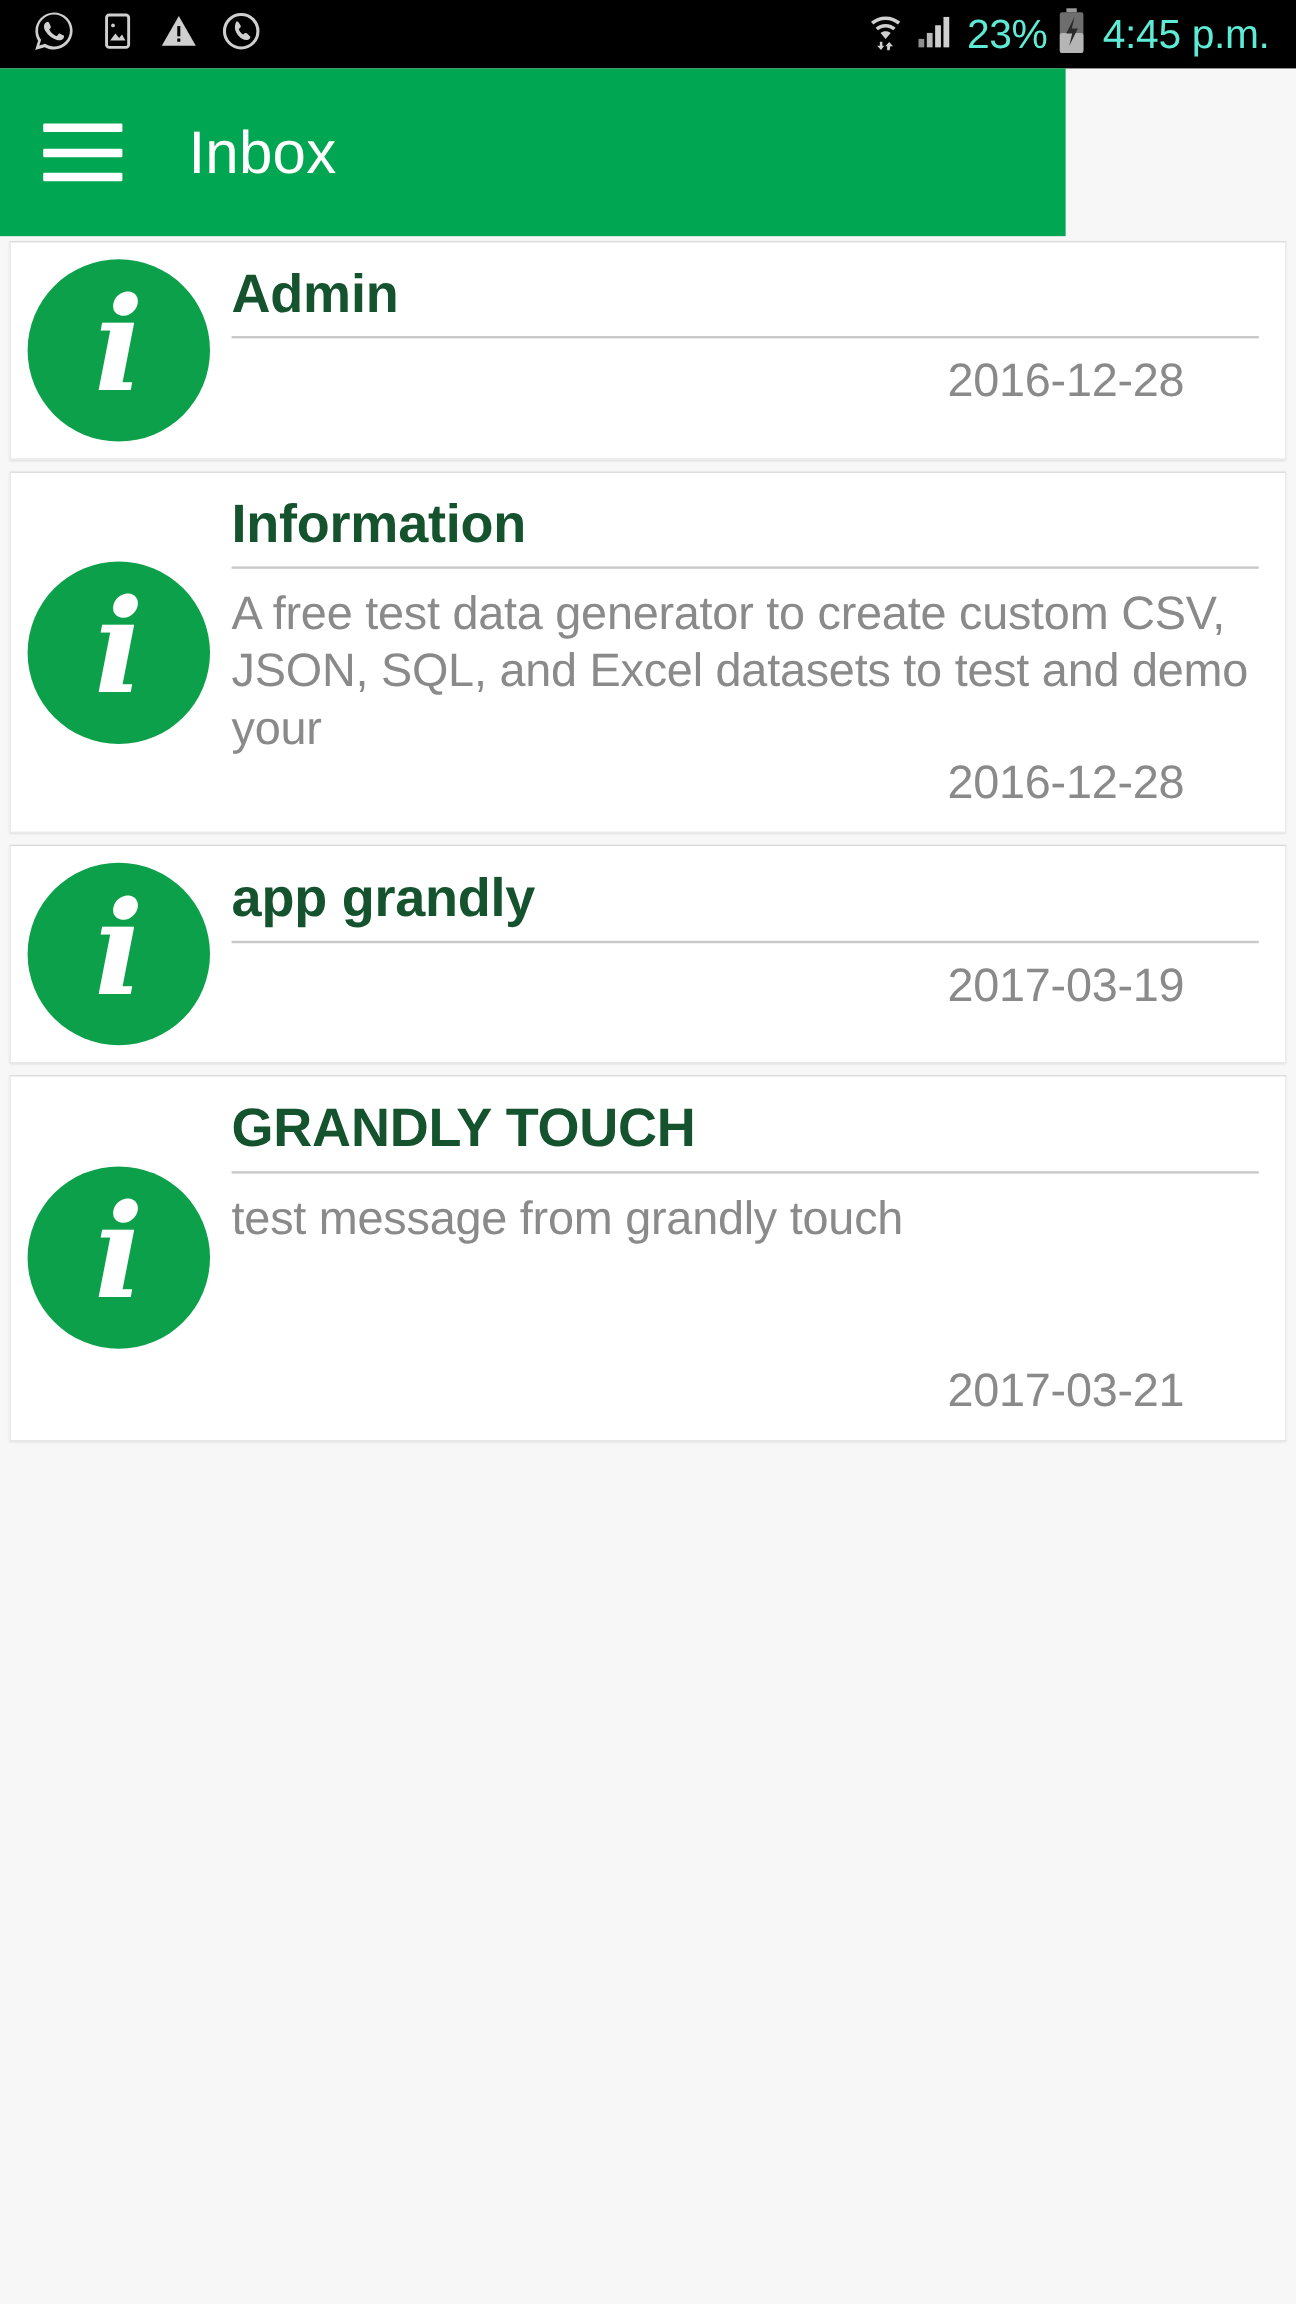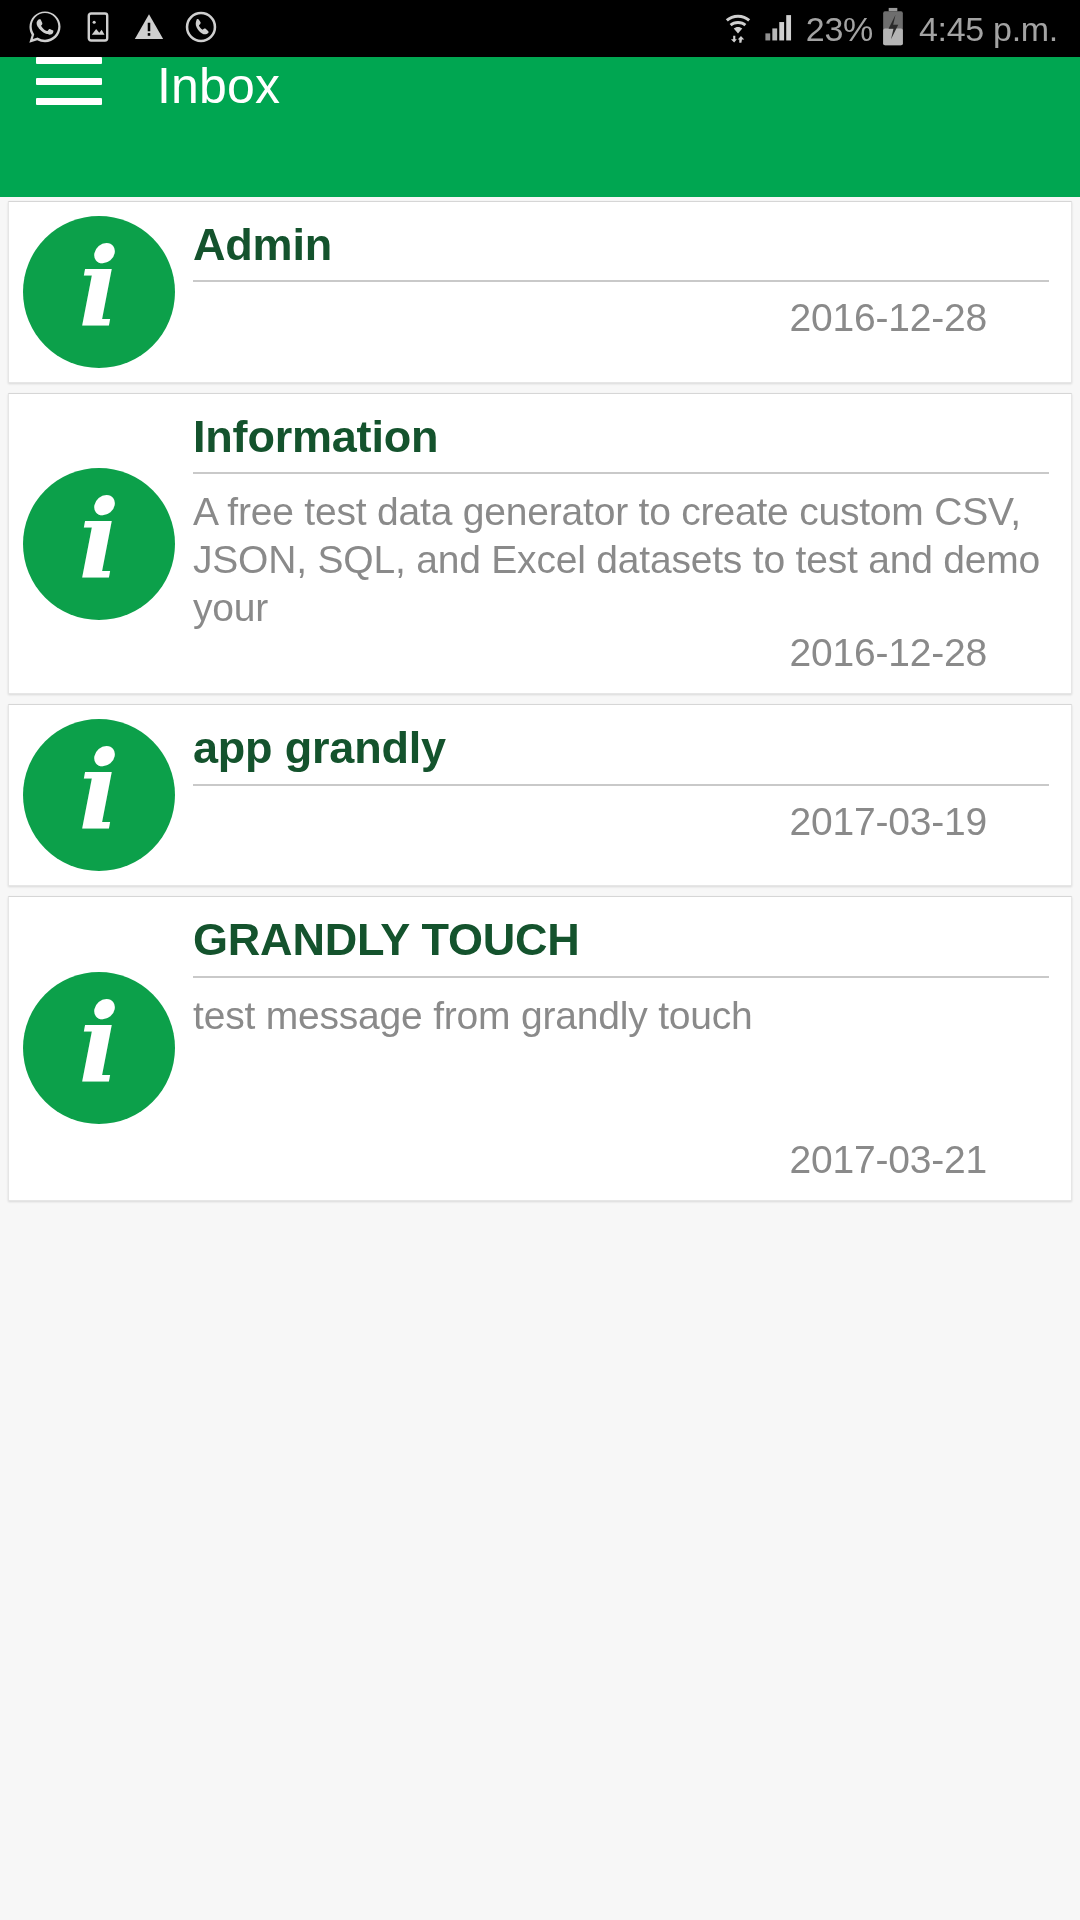--- a/index.html
+++ b/index.html
@@ -13,30 +13,30 @@
   
   .status-bar{
     height:57px; width:1080px; background:#000;
     display:flex; align-items:center; justify-content:space-between;
     padding:0 22px 0 26px;
   }
   .status-left{ display:flex; align-items:center; gap:17px; }
   .status-right{ display:flex; align-items:center; gap:7px; }
   .sb-icon{ display:block; }
   .sb-text{
-    color:#a3a3a3; font-size:34px; letter-spacing:-0.3px;
+    color:#5eead4; font-size:34px; letter-spacing:-0.3px;
     font-family:"Liberation Sans", sans-serif; line-height:1;
   }
   .sb-pct{ margin-left:3px; }
   .sb-clock{ margin-left:6px; }
 
   
   .app-bar{
-    height:140px; width:1080px; background:#00a651;
-    display:flex; align-items:flex-start; padding-left:36px;
+    height:140px; width:888px; background:#00a651;
+    display:flex; align-items:center; padding-left:36px;
   }
   .hamburger{
     width:66px; height:48px;
     display:flex; flex-direction:column; justify-content:space-between;
     cursor:pointer;
   }
   .hamburger span{ display:block; height:7px; background:#fff; border-radius:1px; }
   .app-title{
     color:#fff; font-size:50px; font-weight:normal;
     margin-left:55px; letter-spacing:0.2px;

